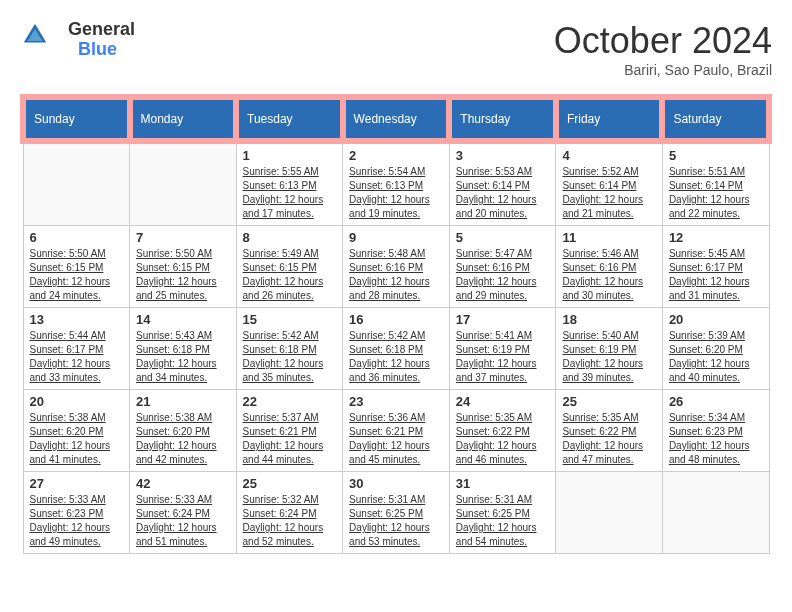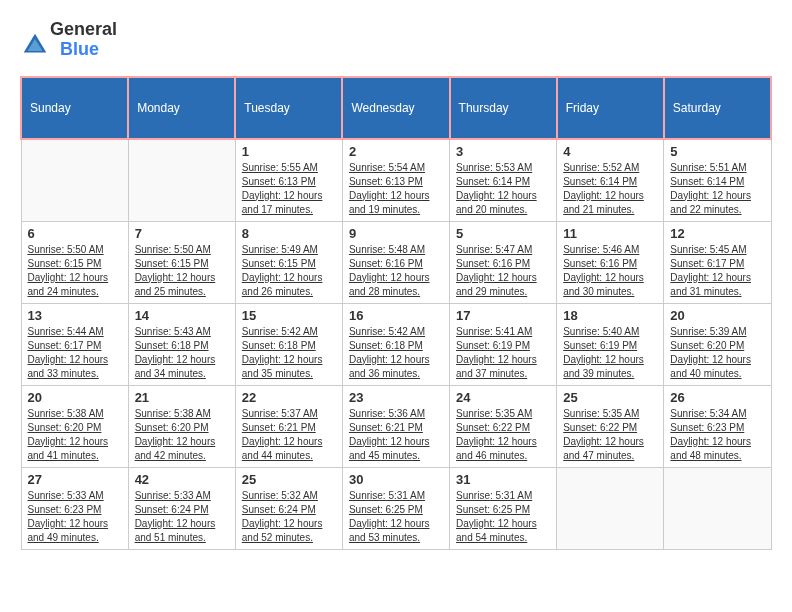--- a/index.html
+++ b/index.html
@@ -11,22 +11,22 @@
       padding: 20px;
     }
     .header {
       display: flex;
       justify-content: space-between;
       align-items: flex-start;
       margin-bottom: 16px;
     }
     .logo {
       display: flex;
-      align-items: flex-end;
-      gap: 0;
+      align-items: flex-start;
+      gap: 18px;
     }
     .logo-text {
       display: flex;
       flex-direction: column;
       line-height: 1.1;
     }
     .logo-general {
       font-size: 18px;
       font-weight: bold;
       color: #333;
@@ -55,24 +55,24 @@
     }
     .calendar {
       width: 100%;
       border-collapse: collapse;
       font-size: 11px;
     }
     .calendar thead tr th {
       background-color: #2a6db5;
       color: #fff;
       text-align: left;
-      padding: 23px 8px;
+      padding: 12px 8px;
       font-size: 12px;
       font-weight: normal;
-      border: 2px solid #fca5a5;
+      border: 6px solid #fca5a5;
     }
     .calendar tbody tr td {
       border: 1px solid #ccc;
       vertical-align: top;
       padding: 4px 6px;
       width: 107px;
       height: 80px;
       color: #333;
     }
     .calendar tbody tr td.empty {
@@ -100,20 +100,24 @@
 <div class="header">
   <div class="logo">
     <svg class="logo-icon" viewBox="0 0 40 40" xmlns="http://www.w3.org/2000/svg">
       <polygon points="20,5 35,30 5,30" fill="#2a6db5"></polygon>
       <polygon points="20,12 30,28 10,28" fill="#5a9fd4"></polygon>
     </svg>
     <div class="logo-text">
       <span class="logo-general">General</span>
       <span class="logo-blue">Blue</span>
     </div>
+  </div>
+  <div class="title-block">
+    <div class="month-title">October 2024</div>
+    <div class="subtitle">Bariri, Sao Paulo, Brazil</div>
   </div>
 </div>
 
 <table class="calendar">
   <thead>
     <tr>
       <th>Sunday</th>
       <th>Monday</th>
       <th>Tuesday</th>
       <th>Wednesday</th>

